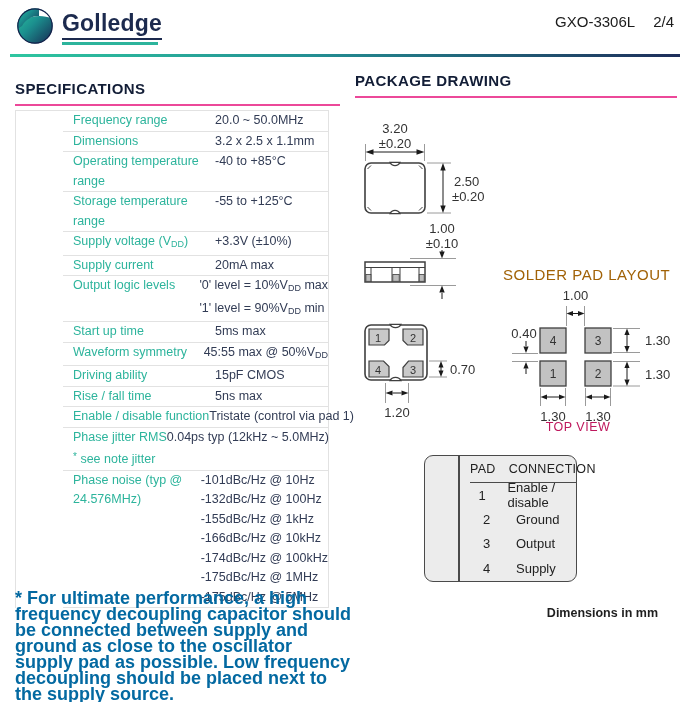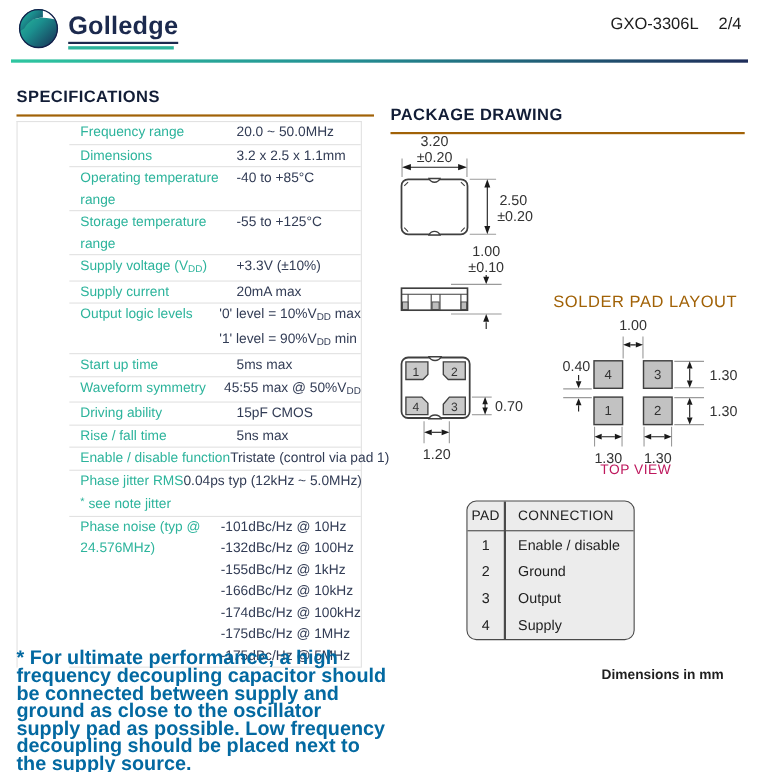--- a/index.html
+++ b/index.html
@@ -13,23 +13,23 @@
   .brand { font-size:23px; font-weight:bold; color:#1c2a4e; line-height:26px;
            padding-bottom:2px; border-bottom:2.5px solid #1c2a4e; letter-spacing:0.2px; }
   .brand-teal-line { height:2.5px; background:#2db49c; margin-top:2px; width:96%; }
   .doc-ref { position:absolute; right:14px; top:13px; font-size:15px; color:#1c1c1c; }
   .doc-ref span { margin-left:18px; }
   .header-rule { position:absolute; top:54px; left:10px; width:670px; height:3px;
                  background:linear-gradient(90deg,#2ec6a0 0%, #238f93 45%, #1e2d5a 100%); }
 
   
   .sec-title { position:absolute; font-size:15px; font-weight:bold; color:#121d36;
-               letter-spacing:0.4px; padding-bottom:7px; border-bottom:2px solid #a16207; }
+               letter-spacing:0.4px; padding-bottom:7px; border-bottom:2px solid #ec4899; }
   #spec-title { left:15px; top:80px; width:325px; }
-  #pkg-title  { left:355px; top:96px; width:322px; }
+  #pkg-title  { left:355px; top:72px; width:322px; }
 
   
   #spec-table { position:absolute; left:15px; top:110px; width:314px;
                 border:1px solid #e2e2e2; border-bottom:none;padding-left:47px; }
   .spec-row { display:flex; border-bottom:1px solid #e2e2e2; font-size:12.5px; }
   .spec-label { width:152px; padding-left:10px; color:#2db49c; }
   .spec-value { flex:1; color:#323c55; }
   .line { line-height:19.5px; white-space:nowrap; }
   .spec-row sub { font-size:9px; vertical-align:-2px; }
   .spec-row sup { font-size:10px; vertical-align:3px; }
@@ -48,21 +48,21 @@
 
   #solder-title { position:absolute; left:503px; top:266px; width:162px; text-align:left;
                   font-size:15px; color:#a16207; letter-spacing:0.5px; white-space:nowrap; }
   #topview-label { position:absolute; left:540px; top:420px; width:76px; text-align:center;
                    font-size:12.5px; color:#be185d; letter-spacing:0.5px; }
   #dims-note { position:absolute; left:524px; top:606px; width:134px; text-align:right;
                font-size:12.5px; font-weight:bold; color:#1f1f1f; }
 
   
   #pad-table { position:absolute; left:424px; top:455px; width:153px; height:127px;
-               background:#ececec; border:1.6px solid #4a4a4a; border-radius:9px; }
+               background:#ececec; border:1.6px solid #4a4a4a; border-radius:9px;padding-left:45px; }
   #pad-table .vdiv { position:absolute; left:33px; top:0; bottom:0; width:1.6px; background:#4a4a4a; }
   .pt-header { display:flex; align-items:center; height:27px; border-bottom:1.6px solid #4a4a4a;
                font-size:12.5px; color:#222; letter-spacing:0.3px; }
   .pt-row { display:flex; align-items:center; height:24.4px; font-size:13px; color:#222; }
   .pt-col1 { width:33px; text-align:center; }
   .pt-col2 { padding-left:13px; }
 </style>
 </head>
 <body>
 

